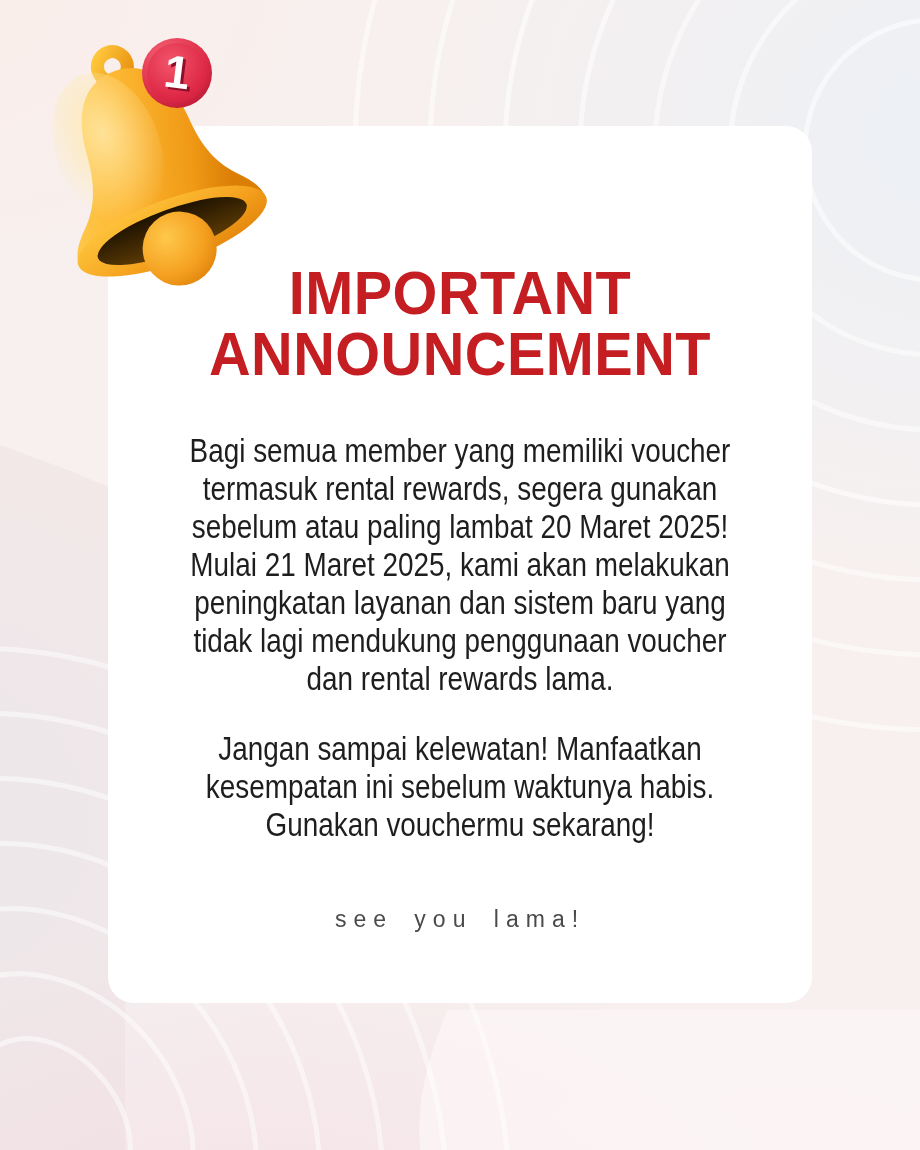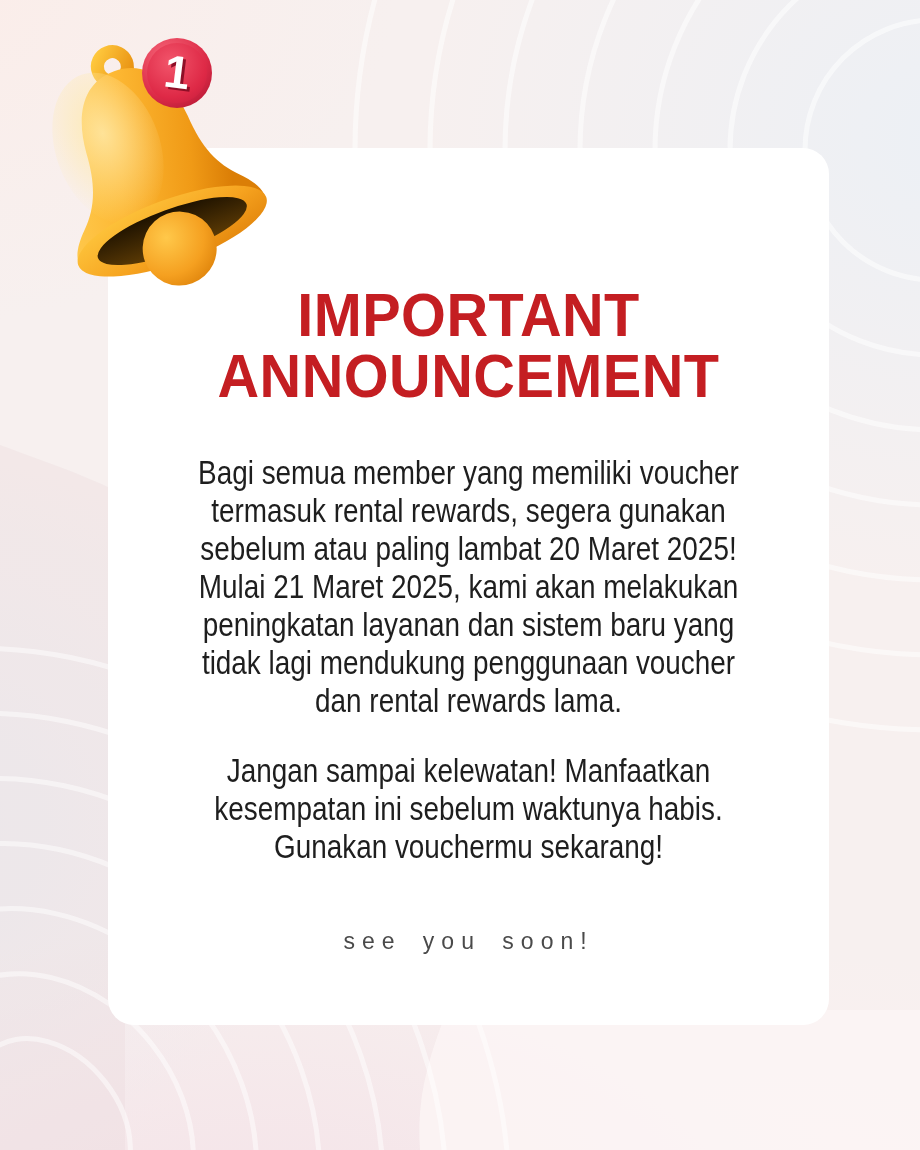--- a/index.html
+++ b/index.html
@@ -14,25 +14,24 @@
       radial-gradient(1000px 560px at 28% 110%, #F4E1E7 0%, rgba(244,225,231,0) 62%),
       radial-gradient(620px 640px at -6% 72%, #ECEFF2 0%, rgba(236,239,242,0) 58%),
       radial-gradient(700px 420px at 86% 104%, #FBF0F1 0%, rgba(251,240,241,0) 60%),
       #F7F0EF;
   }
   .decor-layer {
     position: absolute; inset: 0; z-index: 0;
   }
   .card {
     position: absolute; z-index: 1;
-    left: 108px; top: 148px;
+    left: 108px; top: 126px;
     width: 704px; height: 877px;
     background: #FFFFFF;
     border-radius: 26px;
-    padding-left: 17px;
   }
   .bell-wrap {
     position: absolute; z-index: 2;
     left: 30px; top: 20px;
     width: 250px; height: 300px;
   }
   .title {
     position: absolute; left: 0; right: 0; top: 136px;
     text-align: center;
     color: #C41E22;
@@ -111,21 +110,21 @@
     <div>tidak lagi mendukung penggunaan voucher</div>
     <div>dan rental rewards lama.</div>
   </div>
 
   <div class="body-par body-par-2">
     <div>Jangan sampai kelewatan! Manfaatkan</div>
     <div>kesempatan ini sebelum waktunya habis.</div>
     <div>Gunakan vouchermu sekarang!</div>
   </div>
 
-  <div class="closing">see you soon!</div>
+  <div class="closing">see you lama!</div>
 </div>
 
 <div class="bell-wrap">
   <svg width="250" height="300" viewBox="0 0 250 300" aria-hidden="true">
     <defs>
       <linearGradient id="bodyGrad" x1="0" y1="0.1" x2="1" y2="0.35">
         <stop offset="0" stop-color="#FFD45E"></stop>
         <stop offset="0.45" stop-color="#FDB833"></stop>
         <stop offset="0.8" stop-color="#F09A16"></stop>
         <stop offset="1" stop-color="#DB7E06"></stop>

